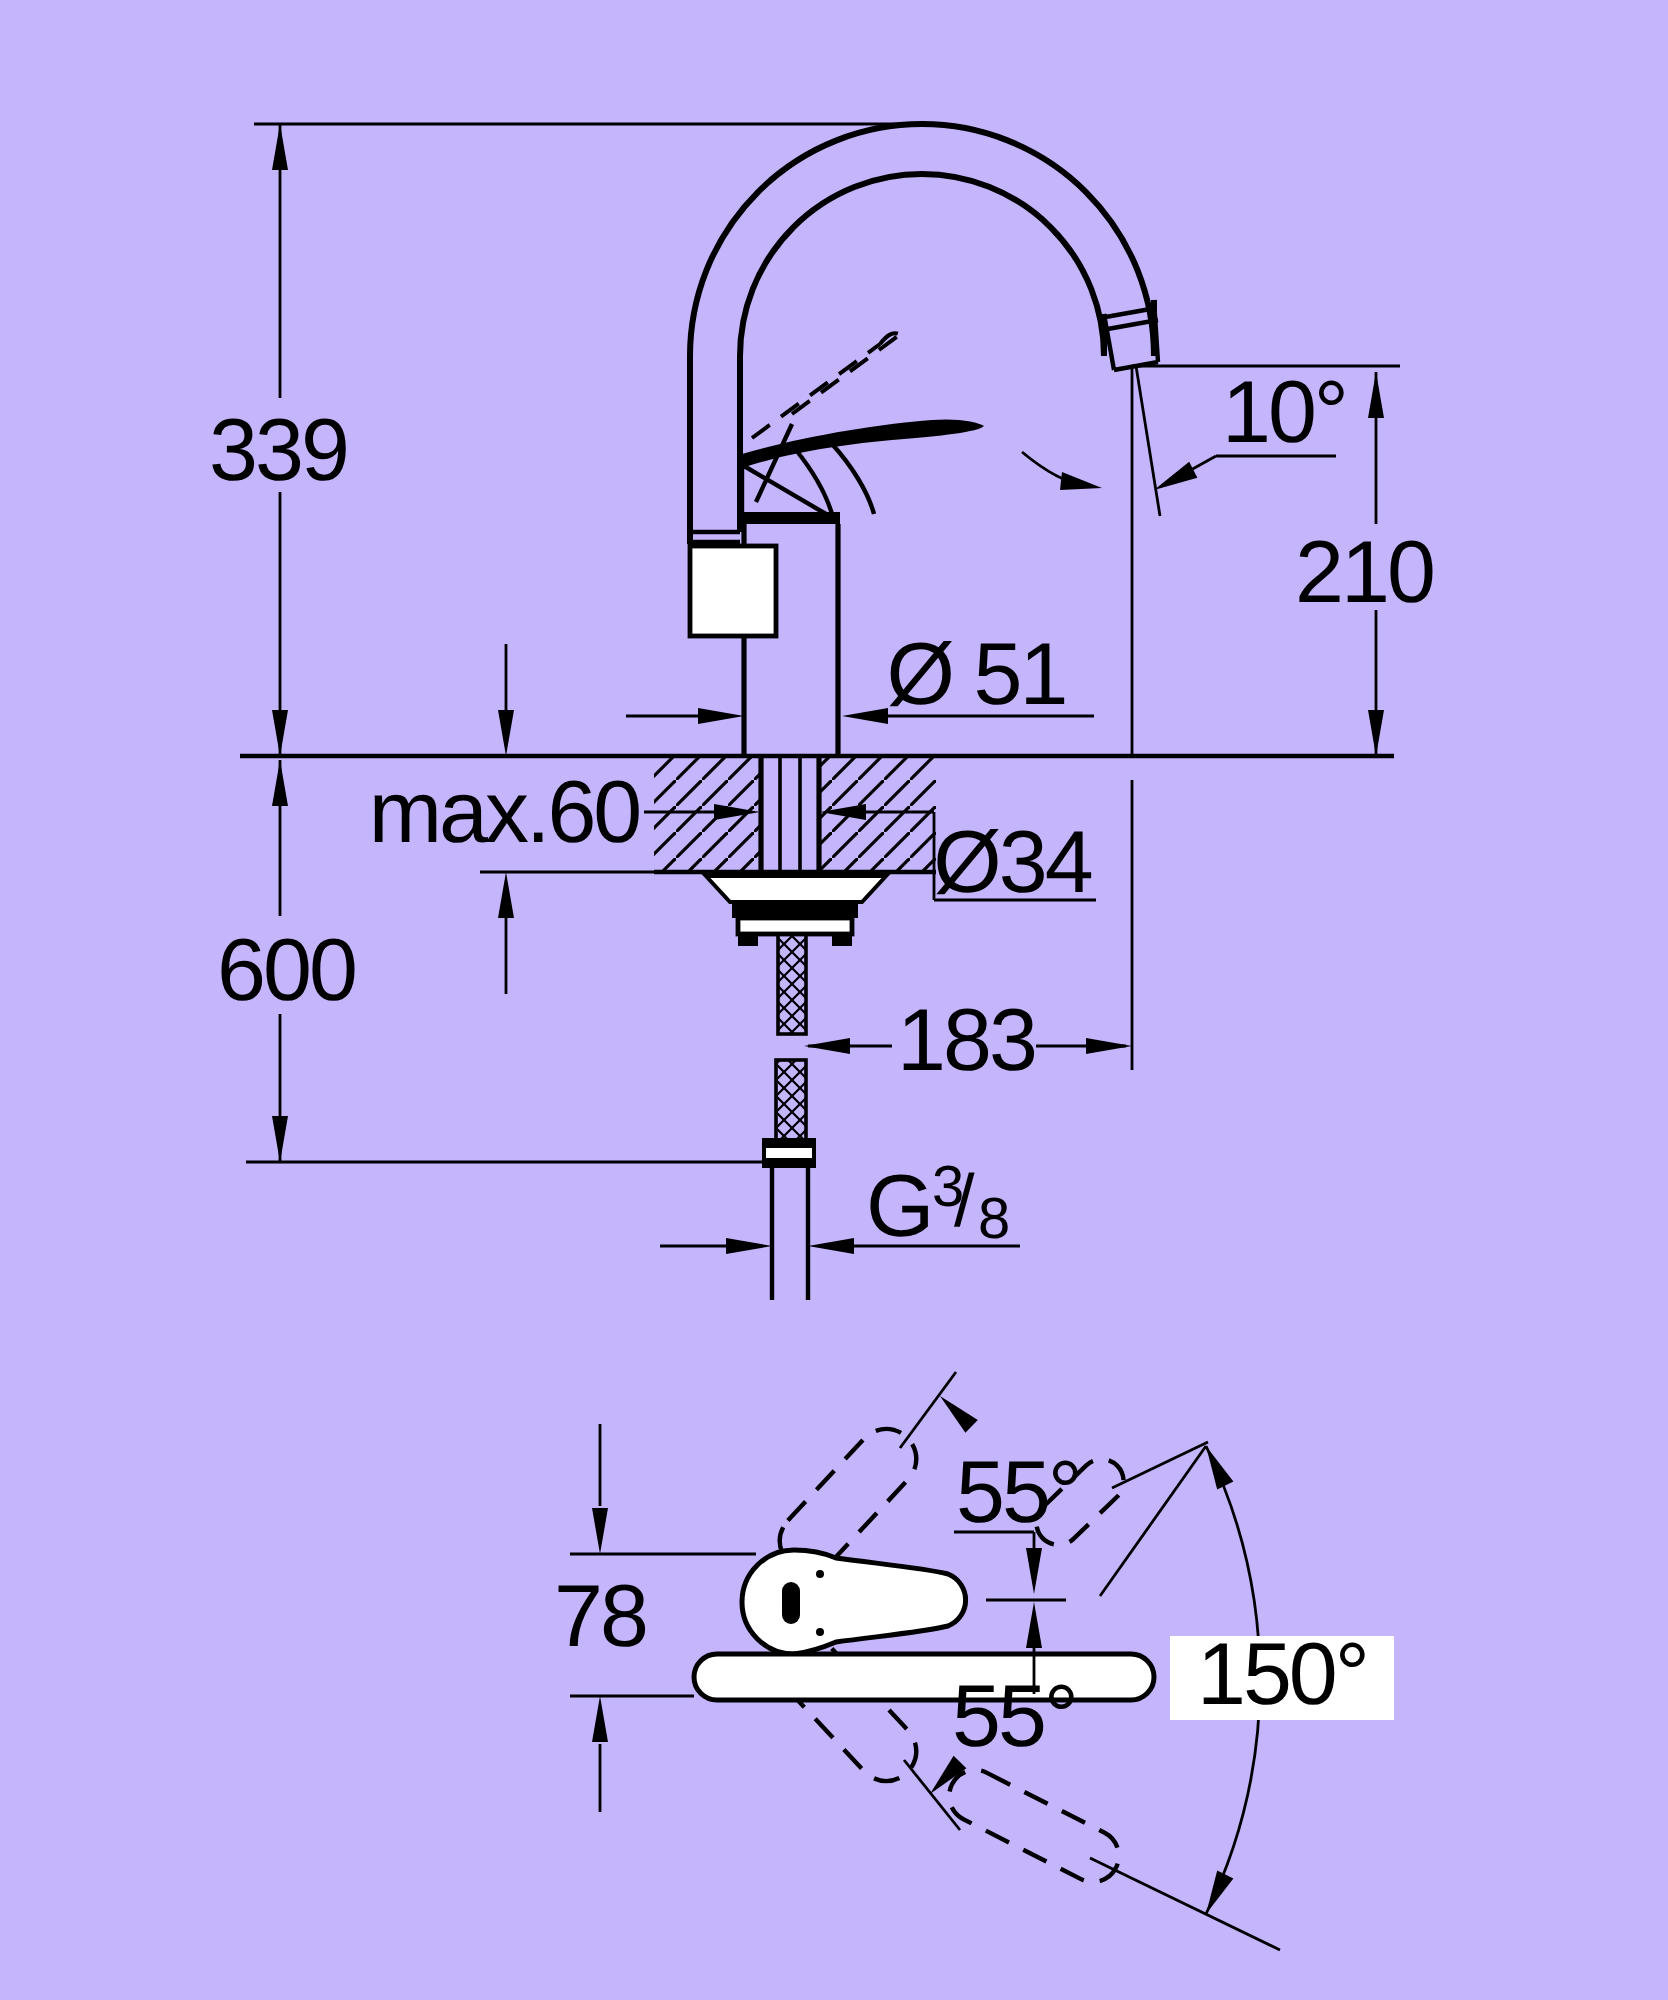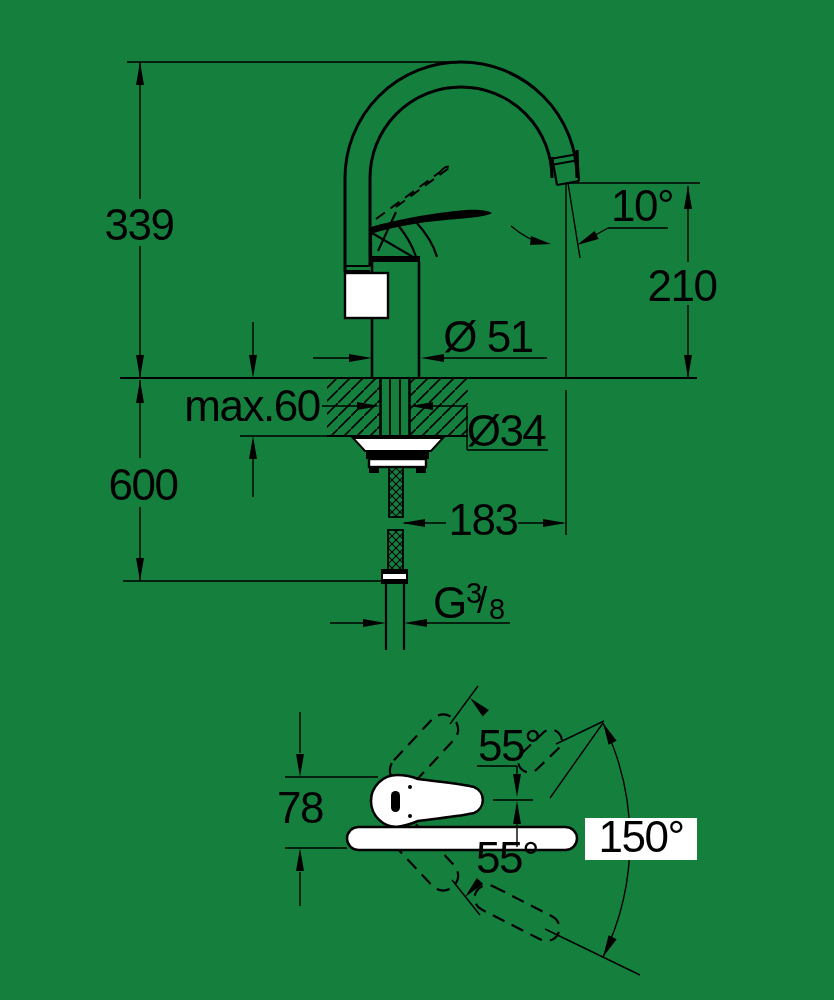--- a/index.html
+++ b/index.html
@@ -1,16 +1,16 @@
 <!DOCTYPE html>
 <html><head>
 <meta charset="utf-8">
 <style>
   html,body{margin:0;padding:0;background:#fff;}
-  .stage{width:834px;height:1000px;background:#15803d;position:relative;overflow:hidden;}
+  .stage{width:834px;height:1000px;background:#c4b5fd;position:relative;overflow:hidden;}
   svg{display:block;}
   .outline{fill:none;stroke:#000;stroke-width:2.6;stroke-linecap:butt;}
   .outline2{fill:none;stroke:#000;stroke-width:2.2;}
   .heavy{fill:none;stroke:#000;stroke-width:3;}
   .thin{fill:none;stroke:#000;stroke-width:1.4;}
   .dash{fill:none;stroke:#000;stroke-width:2.2;stroke-dasharray:13 8;}
   .dashthin{fill:none;stroke:#000;stroke-width:2;stroke-dasharray:11 7;}
   .blk{fill:#000;stroke:none;}
   .whitebox{fill:#fff;stroke:none;}
   text.dim{font-family:"Liberation Sans","DejaVu Sans",sans-serif;font-size:44px;letter-spacing:-1.5px;fill:#000;}

